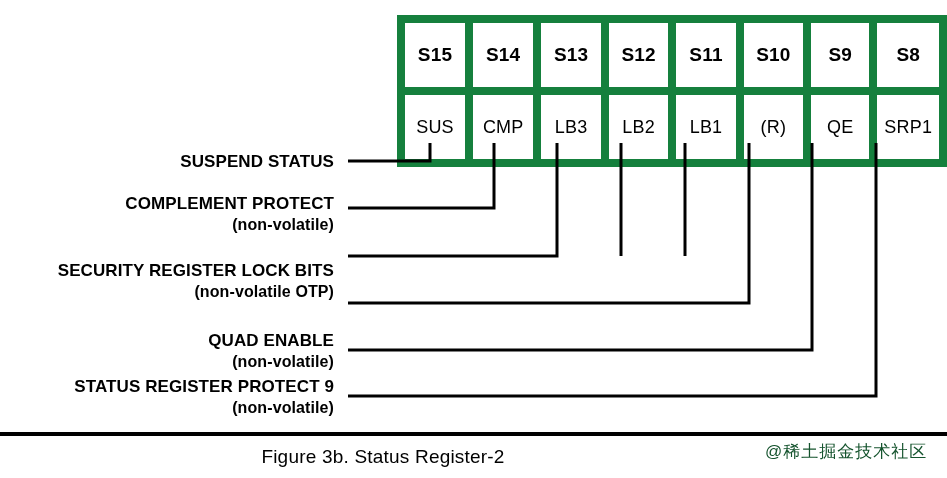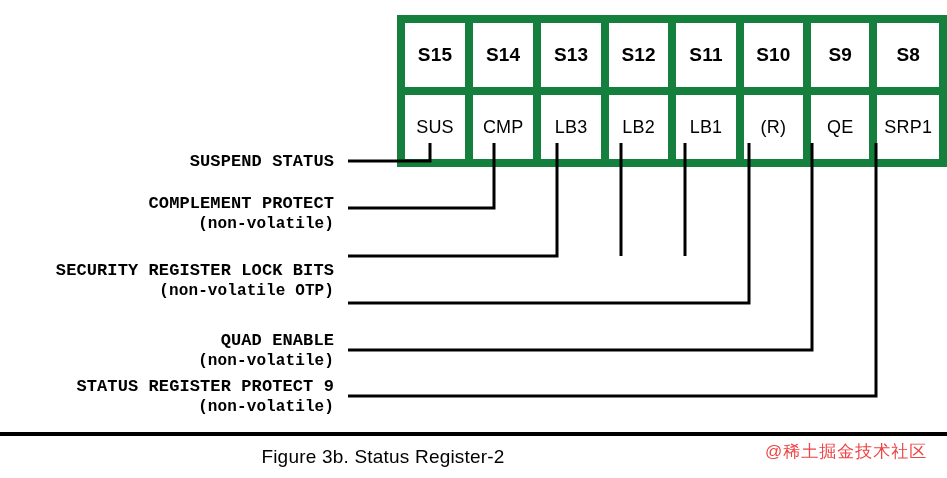--- a/index.html
+++ b/index.html
@@ -48,21 +48,20 @@
     letter-spacing: 0.2px;
   }
 
   
   .callout-label {
     position: absolute;
     right: 613px;           
     text-align: right;
     white-space: nowrap;
     line-height: 21px;
-    font-family: Liberation Mono, monospace;
   }
   .callout-label .main {
     display: block;
     font-size: 17px;
     font-weight: bold;
     letter-spacing: 0.1px;
   }
   .callout-label .sub {
     display: block;
     font-size: 16px;
@@ -104,21 +103,21 @@
     width: 766px;
     text-align: center;
     font-size: 19px;
     letter-spacing: 0.2px;
   }
   .watermark {
     position: absolute;
     left: 765px;
     top: 440px;
     font-size: 17px;
-    color: #ef4444;
+    color: #14532d;
     letter-spacing: 1px;
     white-space: nowrap;
   }
 </style>
 </head>
 <body>
 
 <div id="figure-root">
 
   <table class="reg-table">

